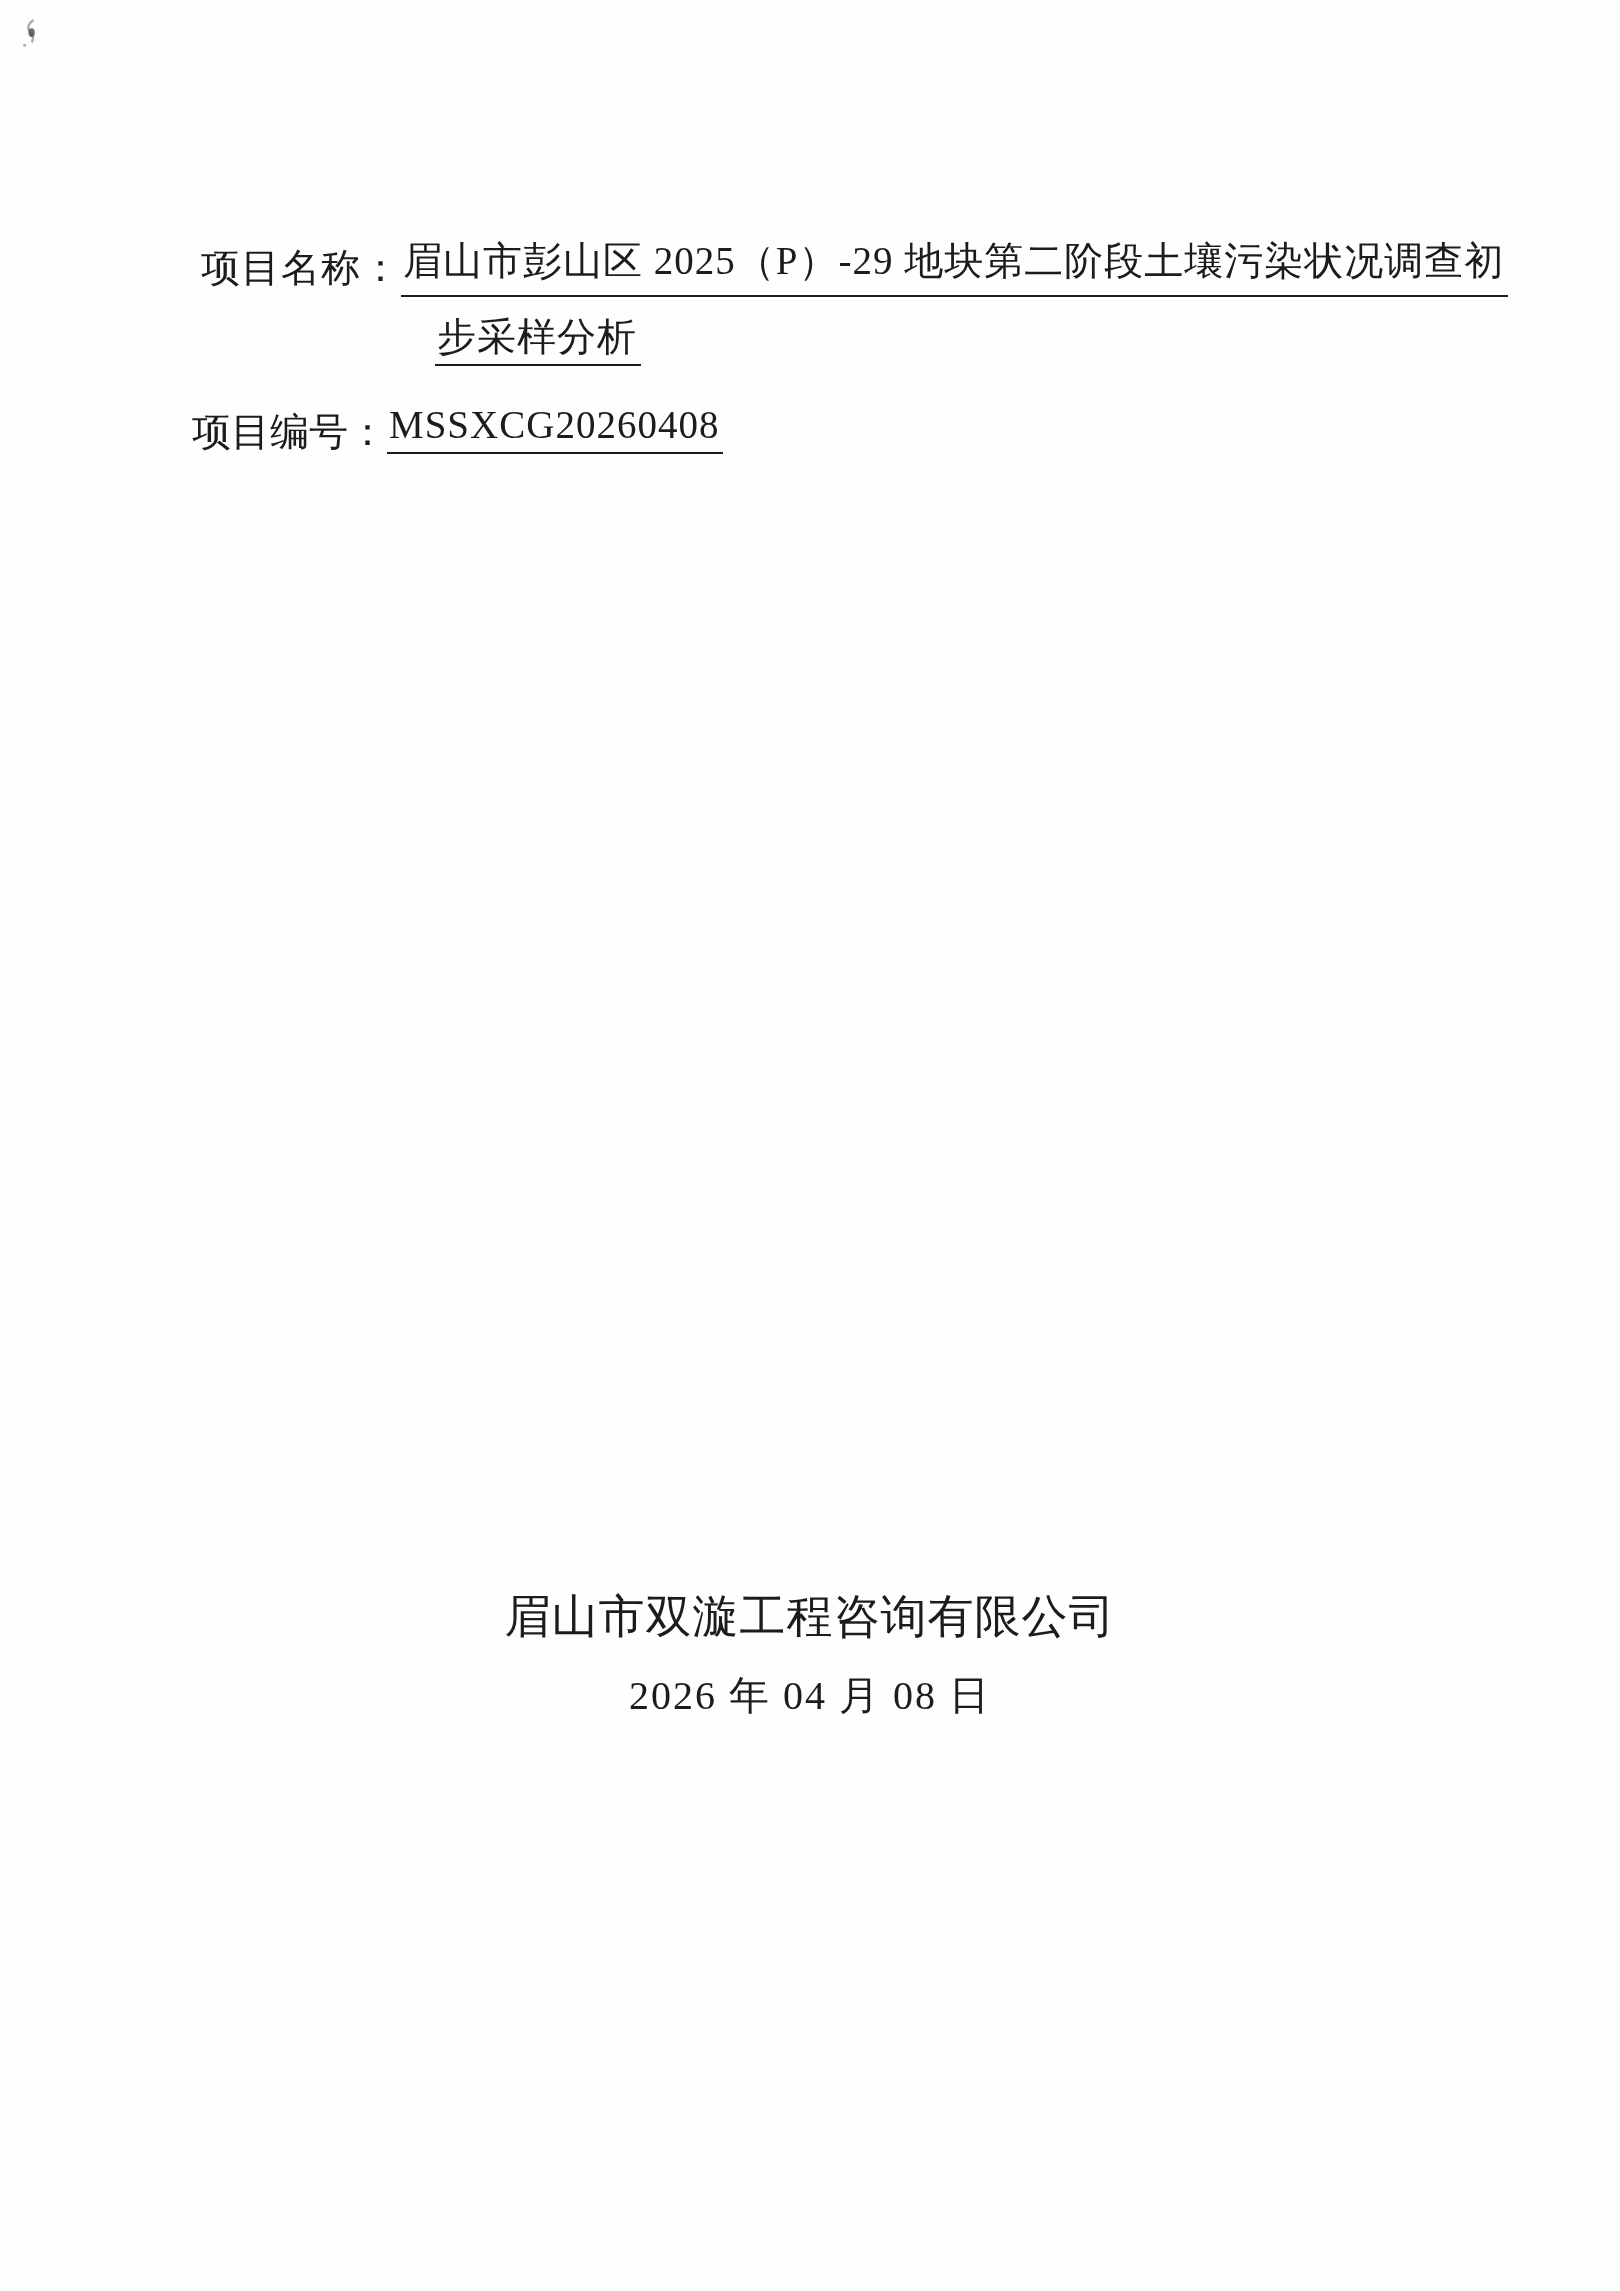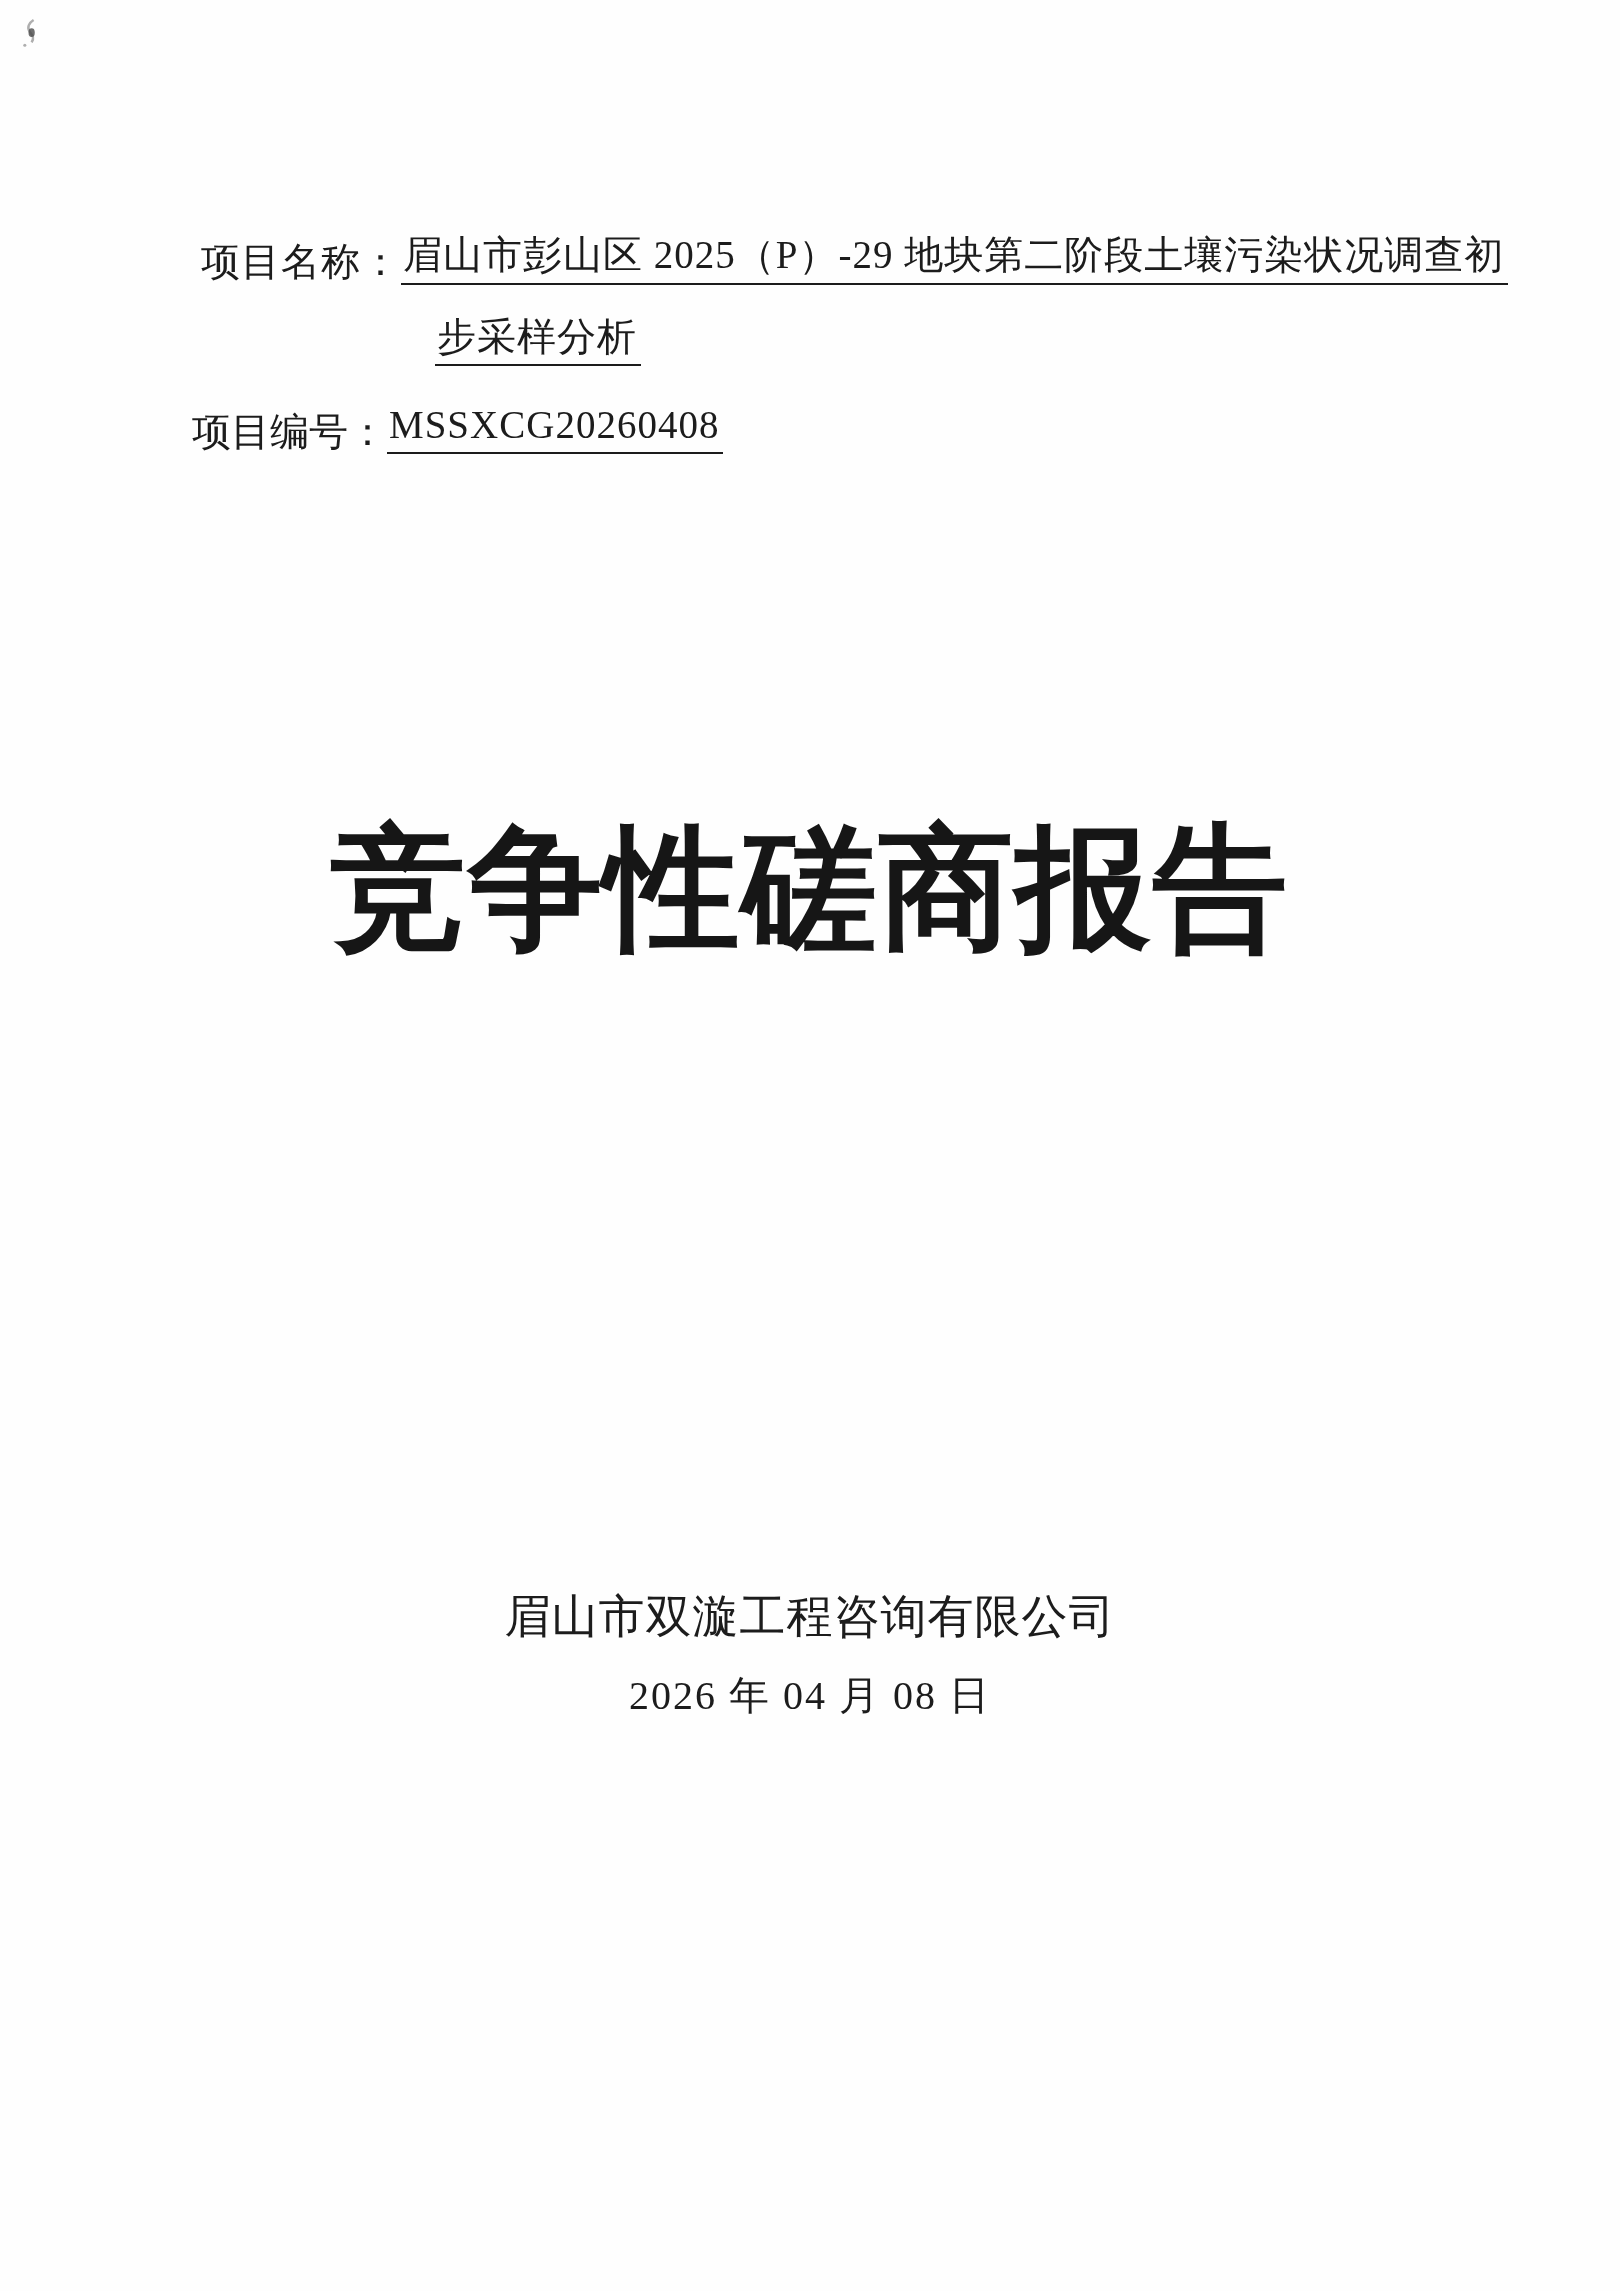--- a/index.html
+++ b/index.html
@@ -26,21 +26,21 @@
     height: 43px;
   }
 
   
   .field-block {
     position: absolute;
     left: 201px;
     top: 231px;
     width: 1304px;
     font-size: 39px;
-    line-height: 47px;
+    line-height: 59px;
     letter-spacing: 1px;
     white-space: nowrap;
   }
   .field-label {
     display: inline-block;
     vertical-align: bottom;
   }
   .underlined {
     display: inline-block;
     border-bottom: 2px solid #1c1c1c;
@@ -125,20 +125,19 @@
   </div>
 
   <div class="name-line2">
     <span class="underlined">步采样分析</span>
   </div>
 
   <div class="code-row">
     <span class="field-label">项目编号：</span><span class="underlined project-code">MSSXCG20260408</span>
   </div>
 
-  <div class="doc-title">竞争性磋商报告</div>
 
   <div class="company-line">眉山市双漩工程咨询有限公司</div>
 
   <div class="date-line">2026 年 04 月 08 日</div>
 
 </div>
 
 
 </body></html>

